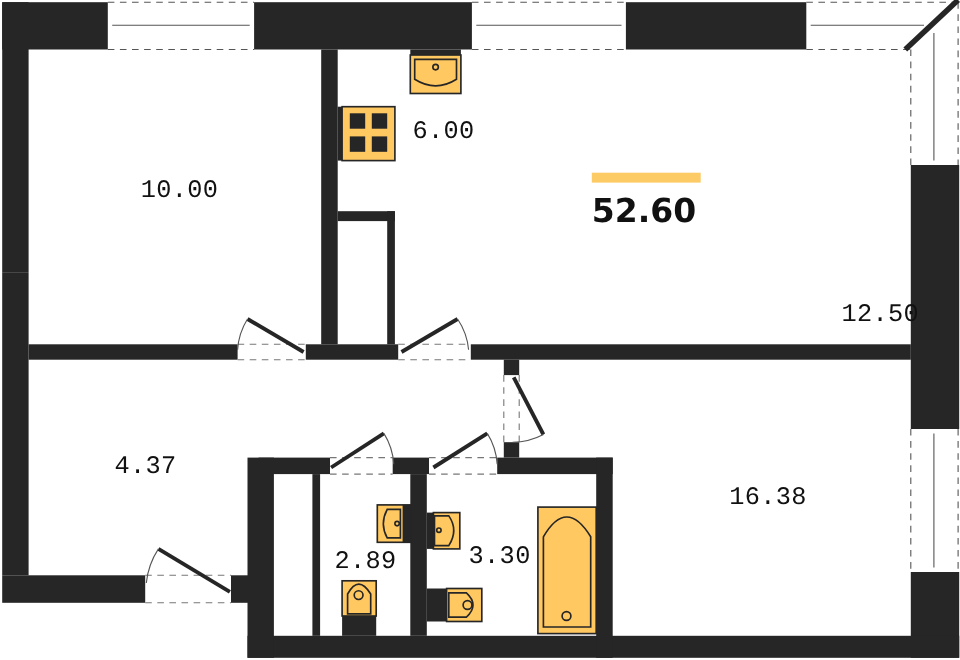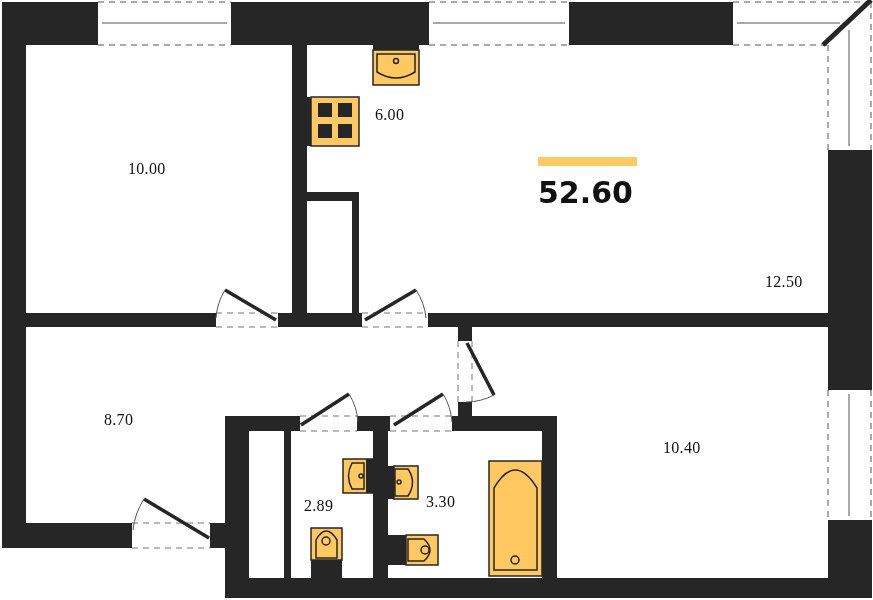--- a/index.html
+++ b/index.html
@@ -1,21 +1,21 @@
 <!DOCTYPE html>
 <html><head>
 <meta charset="utf-8">
 <style>
   html, body { margin: 0; padding: 0; background: #ffffff; }
   body { width: 873px; height: 600px; overflow: hidden; position: relative; }
   #plan { position: absolute; left: 0; top: 0; width: 873px; height: 600px; }
   .label {
     position: absolute;
-    font-family: Liberation Serif, serif;
-    font-size: 16px;
+    font-family: Liberation Mono, monospace;
+    font-size: 23px;
     color: #111111;
     white-space: nowrap;
     letter-spacing: 0.3px;
   }
   .total {
     position: absolute;
     font-family: "DejaVu Sans", sans-serif;
     font-weight: bold;
     font-size: 30px;
     color: #111111;
@@ -184,16 +184,16 @@
     </g>
   </g>
 </svg>
 
 <div class="total-bar" style="left:538px; top:157px; width:99px; background:#FDCB65;"></div>
 <div class="total" style="left:538px; top:175px;">52.60</div>
 
 <div class="label" style="left:128px; top:160px;">10.00</div>
 <div class="label" style="left:375px; top:106px;">6.00</div>
 <div class="label" style="left:741px; top:273px;margin-left:24px;">12.50</div>
-<div class="label" style="left:104px; top:411px;">8.70</div>
+<div class="label" style="left:104px; top:411px;">4.37</div>
 <div class="label" style="left:304px; top:497px;">2.89</div>
 <div class="label" style="left:426px; top:493px;">3.30</div>
-<div class="label" style="left:663px; top:439px;">10.40</div>
+<div class="label" style="left:663px; top:439px;">16.38</div>
 
 </body></html>

